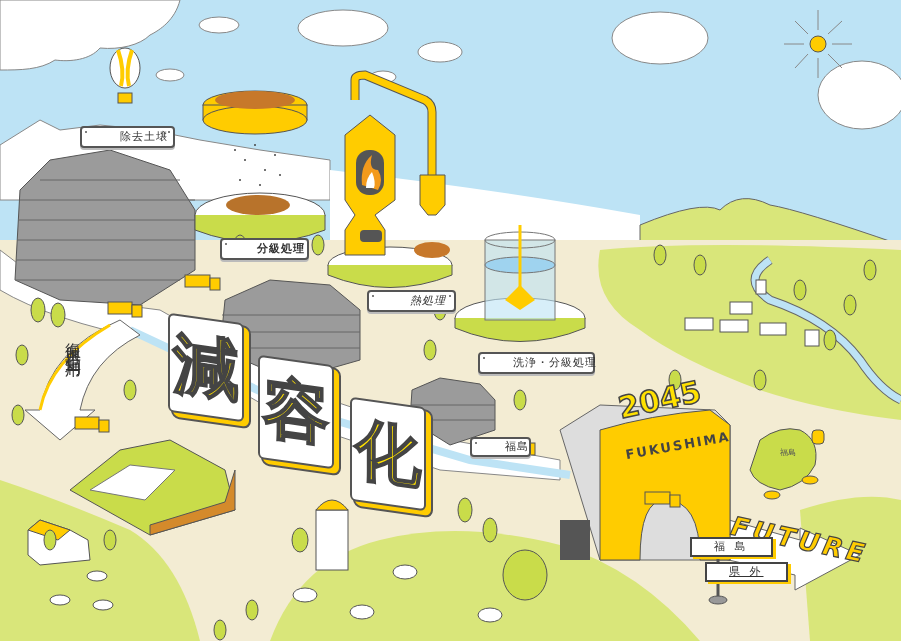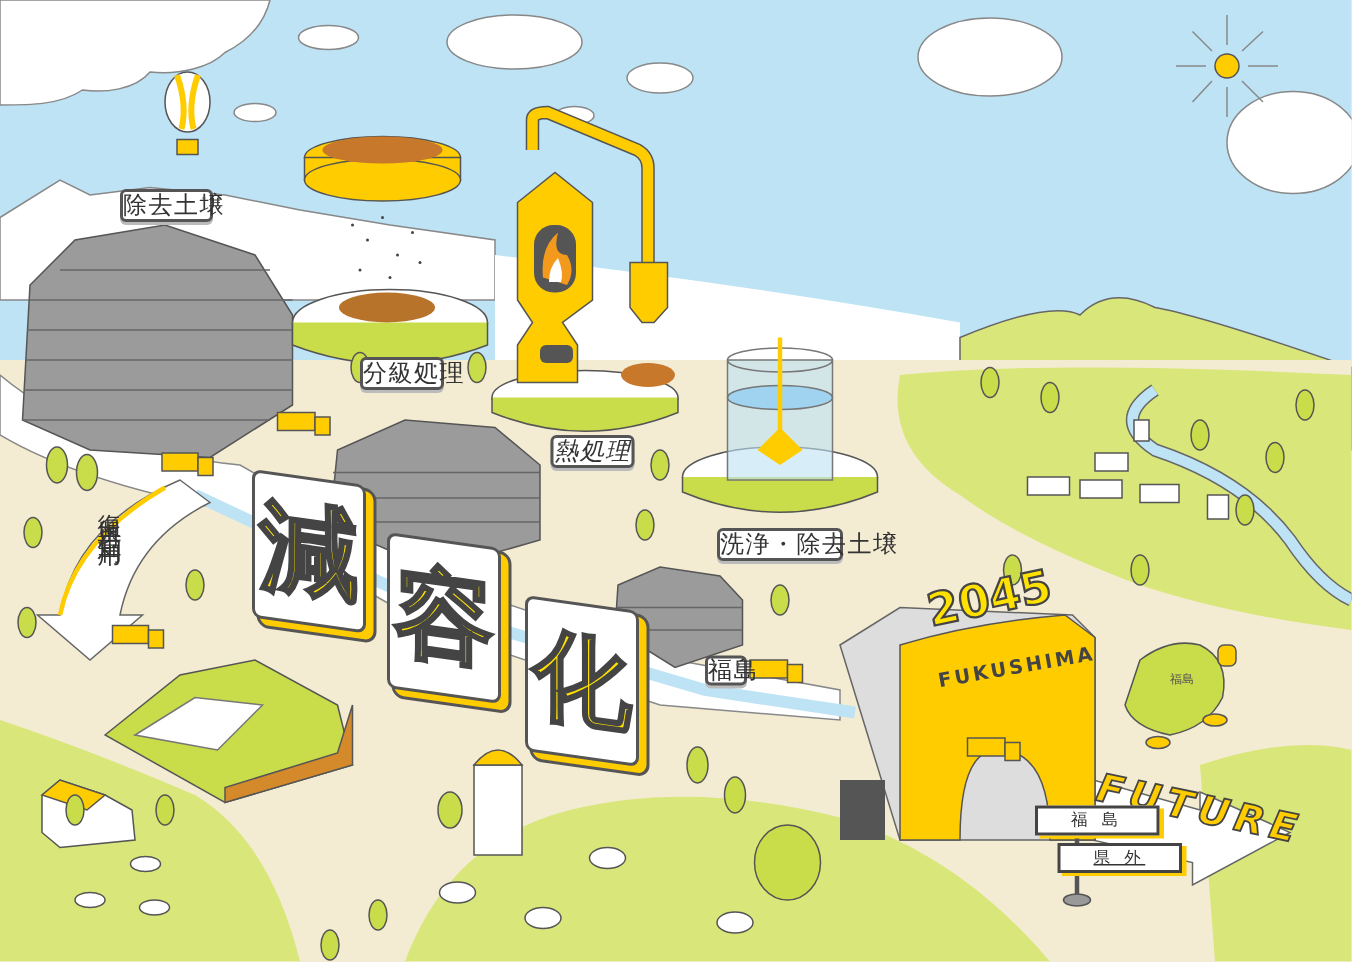--- a/index.html
+++ b/index.html
@@ -1,18 +1,18 @@
 <!DOCTYPE html>
 <html><head>
 <meta charset="utf-8">
 <style>
   html,body{margin:0;padding:0;}
   body{width:901px;height:641px;overflow:hidden;position:relative;background:#f3ecd3;font-family:"DejaVu Sans","Liberation Sans",sans-serif;}
   #scene{position:absolute;left:0;top:0;width:901px;height:641px;}
-  .sign{position:absolute;background:#fff;border:2px solid #555;border-radius:4px;font-size:16px;color:#333;text-align:center;line-height:18px;letter-spacing:1px;box-shadow:0 2px 0 #bbb;white-space:nowrap;}
+  .sign{position:absolute;background:#fff;border:2px solid #555;border-radius:4px;font-size:11px;color:#333;text-align:center;line-height:18px;letter-spacing:1px;box-shadow:0 2px 0 #bbb;white-space:nowrap;padding-left:33px;}
   .sign::before,.sign::after{content:"";position:absolute;width:2px;height:2px;background:#555;border-radius:50%;top:3px;}
   .sign::before{left:3px;} .sign::after{right:3px;}
   .bigchar{position:absolute;background:#fff;border:2px solid #555;border-radius:6px;box-shadow:5px 4px 0 #ffcc00,5px 4px 0 2px #555;display:flex;align-items:center;justify-content:center;font-size:66px;font-weight:bold;color:#ffe100;-webkit-text-stroke:2px #444;}
   .vtext{position:absolute;writing-mode:vertical-rl;font-size:16px;color:#333;letter-spacing:4px;}
   .future{position:absolute;font-size:26px;font-weight:bold;font-style:italic;color:#ffcc00;-webkit-text-stroke:1.2px #444;letter-spacing:4px;transform:rotate(12deg);}
   .fuku{position:absolute;font-size:13px;font-weight:bold;color:#444;letter-spacing:2px;transform:rotate(-10deg);}
   .y2045{position:absolute;font-size:30px;font-weight:bold;color:#ffe100;-webkit-text-stroke:1.5px #444;transform:rotate(-12deg);}
   .road-sign{position:absolute;background:#fff;border:2px solid #444;font-size:11px;color:#333;line-height:16px;padding:0 22px;letter-spacing:3px;box-shadow:3px 2px 0 #ffcc00;}
 </style>
 </head>
@@ -240,23 +240,23 @@
       <ellipse cx="305" cy="595" rx="12" ry="7"></ellipse>
       <ellipse cx="362" cy="612" rx="12" ry="7"></ellipse>
       <ellipse cx="490" cy="615" rx="12" ry="7"></ellipse>
   </g>
 
   <line x1="718" y1="540" x2="718" y2="600" stroke="#555" stroke-width="3"></line>
   <ellipse cx="718" cy="600" rx="9" ry="4" fill="#999" stroke="#555"></ellipse>
 </svg>
 
 <div class="sign" style="left:80px;top:126px;width:58px;">除去土壌</div>
-<div class="sign" style="left:240px;top:238px;width:52px;">分級処理</div>
+<div class="sign" style="left:220px;top:238px;width:52px;font-weight:bold;">分級処理</div>
 <div class="sign" style="left:367px;top:290px;width:52px;font-style:italic;">熱処理</div>
-<div class="sign" style="left:478px;top:352px;width:80px;">洗浄・除去土壌</div>
+<div class="sign" style="left:478px;top:352px;width:80px;">洗浄・分級処理</div>
 <div class="sign" style="left:470px;top:437px;width:24px;height:auto;line-height:16px;">福島</div>
 
 <div class="vtext" style="left:62px;top:330px;">復興再生利用</div>
 
 <div class="bigchar" style="left:168px;top:318px;width:72px;height:95px;transform:skewY(8deg);">減</div>
 <div class="bigchar" style="left:258px;top:360px;width:72px;height:100px;transform:skewY(8deg);">容</div>
 <div class="bigchar" style="left:350px;top:402px;width:72px;height:100px;transform:skewY(8deg);">化</div>
 
 <div class="y2045" style="left:618px;top:382px;">2045</div>
 <div class="fuku" style="left:625px;top:438px;">FUKUSHIMA</div>

